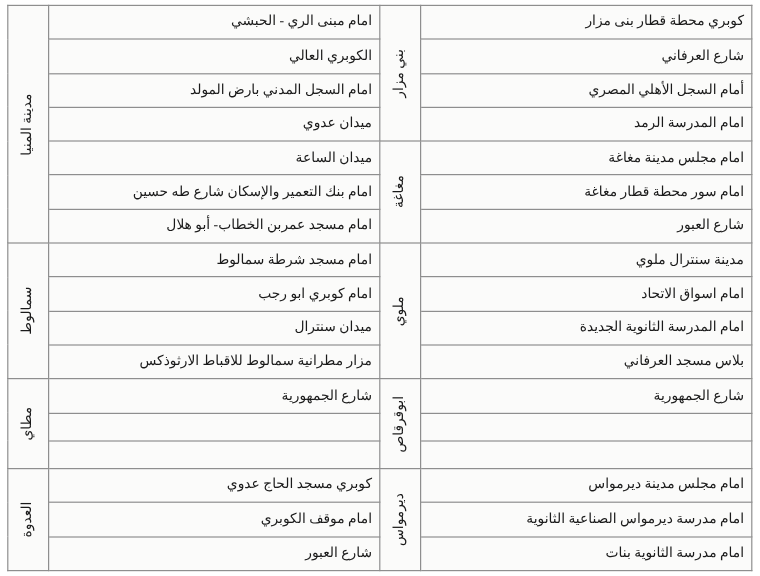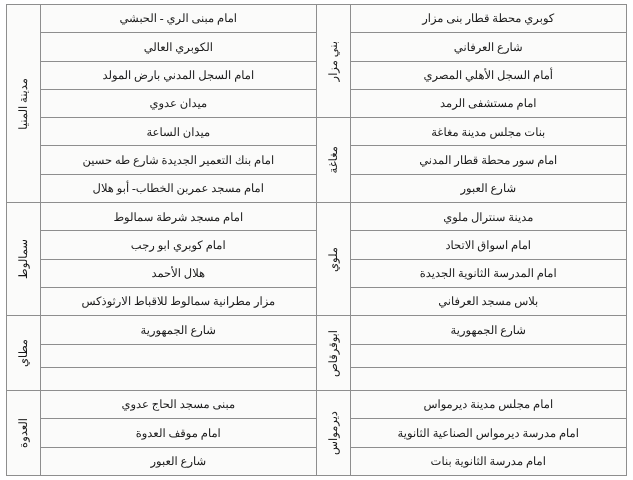--- a/index.html
+++ b/index.html
@@ -27,20 +27,21 @@
     border-collapse: collapse;
     table-layout: fixed;
     font-size: 11.5px;
   }
   table.loc-table td {
     border: 1px solid #8e8e8e;
     padding: 1px 6px;
     vertical-align: middle;
     line-height: 1.25;
     background: #fbfbfa;
+    text-align: right;
   }
   
   col.place-col { width: 231px; }
   col.city-col  { width: 28px; }
 
   td.place {
     text-align: center;
     white-space: nowrap;
     overflow: hidden;
     text-overflow: clip;
@@ -94,35 +95,35 @@
         <td class="place">شارع العرفاني</td>
         <td class="place">الكوبري العالي</td>
       </tr>
 
       <tr>
         <td class="place">أمام السجل الأهلي المصري</td>
         <td class="place">امام السجل المدني بارض المولد</td>
       </tr>
 
       <tr>
-        <td class="place">امام مستشفى الرمد</td>
+        <td class="place">امام المدرسة الرمد</td>
         <td class="place">ميدان عدوي</td>
       </tr>
 
       <tr>
-        <td class="place">بنات مجلس مدينة مغاغة</td>
+        <td class="place">امام مجلس مدينة مغاغة</td>
         <td class="city" rowspan="3">
           <span class="vert">مغاغة</span>
         </td>
         <td class="place">ميدان الساعة</td>
       </tr>
 
       <tr>
-        <td class="place">امام سور محطة قطار المدني</td>
-        <td class="place">امام بنك التعمير الجديدة شارع طه حسين</td>
+        <td class="place">امام سور محطة قطار مغاغة</td>
+        <td class="place">امام بنك التعمير والإسكان شارع طه حسين</td>
       </tr>
 
       <tr>
         <td class="place">شارع العبور</td>
         <td class="place">امام مسجد عمربن الخطاب- أبو هلال</td>
       </tr>
 
       <tr>
         <td class="place">مدينة سنترال ملوي</td>
         <td class="city" rowspan="4">
@@ -134,21 +135,21 @@
         </td>
       </tr>
 
       <tr>
         <td class="place">امام اسواق الاتحاد</td>
         <td class="place">امام كوبري ابو رجب</td>
       </tr>
 
       <tr>
         <td class="place">امام المدرسة الثانوية الجديدة</td>
-        <td class="place">هلال الأحمد</td>
+        <td class="place">ميدان سنترال</td>
       </tr>
 
       <tr>
         <td class="place">بلاس مسجد العرفاني</td>
         <td class="place">مزار مطرانية سمالوط للاقباط الارثوذكس</td>
       </tr>
 
       <tr>
         <td class="place">شارع الجمهورية</td>
         <td class="city" rowspan="3">
@@ -168,29 +169,29 @@
       <tr class="spacer-row">
         <td class="place blank"></td>
         <td class="place blank"></td>
       </tr>
 
       <tr>
         <td class="place">امام مجلس مدينة ديرمواس</td>
         <td class="city" rowspan="3">
           <span class="vert">ديرمواس</span>
         </td>
-        <td class="place">مبنى مسجد الحاج عدوي</td>
+        <td class="place">كوبري مسجد الحاج عدوي</td>
         <td class="city" rowspan="3">
           <span class="vert">العدوة</span>
         </td>
       </tr>
 
       <tr>
         <td class="place">امام مدرسة ديرمواس الصناعية الثانوية</td>
-        <td class="place">امام موقف العدوة</td>
+        <td class="place">امام موقف الكوبري</td>
       </tr>
 
       <tr>
         <td class="place">امام مدرسة الثانوية بنات</td>
         <td class="place">شارع العبور</td>
       </tr>
 
     </tbody>
   </table>
 </div>

